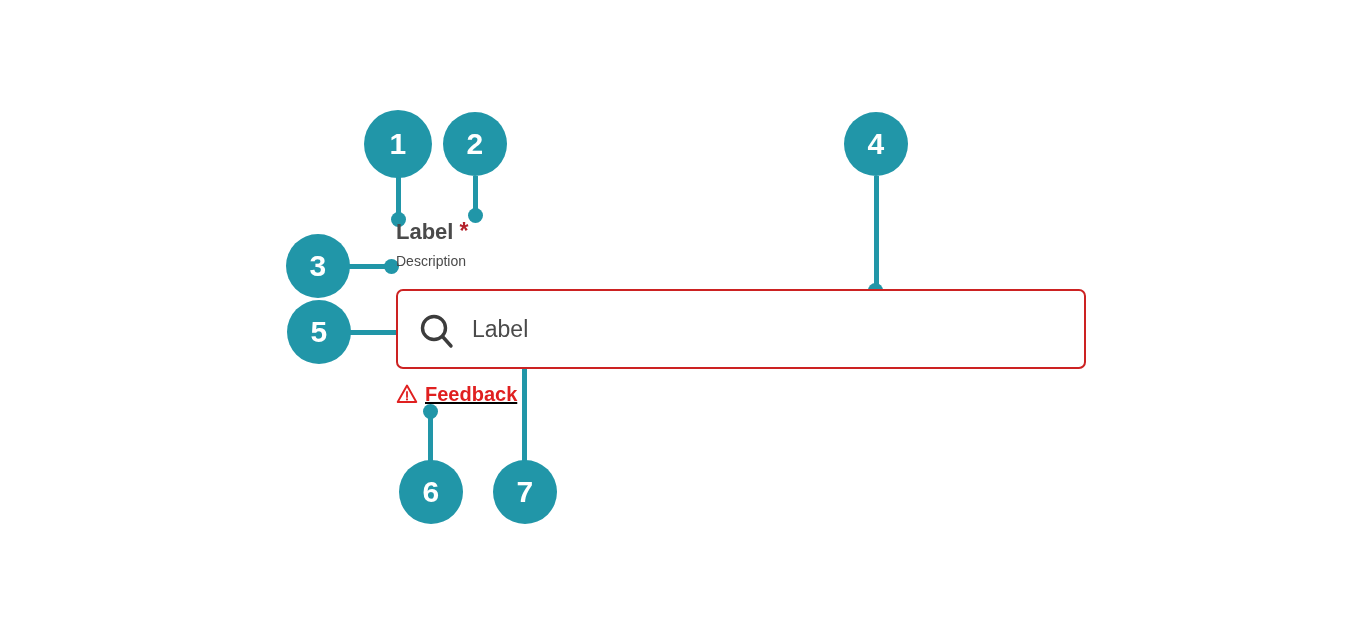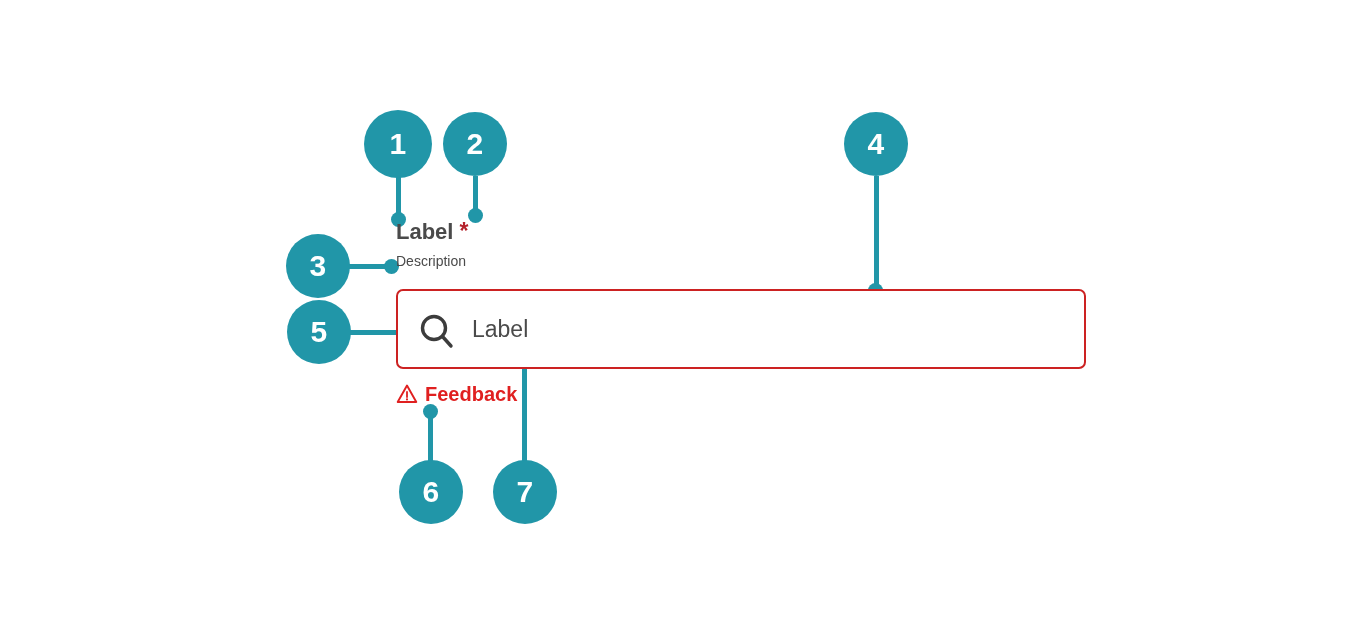--- a/index.html
+++ b/index.html
@@ -102,20 +102,21 @@
     white-space: nowrap;
     line-height: 1.1;
   }
   .feedback-row {
     position: absolute;
     left: 396px;
     top: 383px;
     display: flex;
     align-items: center;
     gap: 7px;
+    text-decoration: underline;
   }
   .warning-icon {
     width: 22px;
     height: 22px;
     display: block;
   }
   .feedback-text {
     font-size: 20px;
     font-weight: 700;
     color: #e02020;

